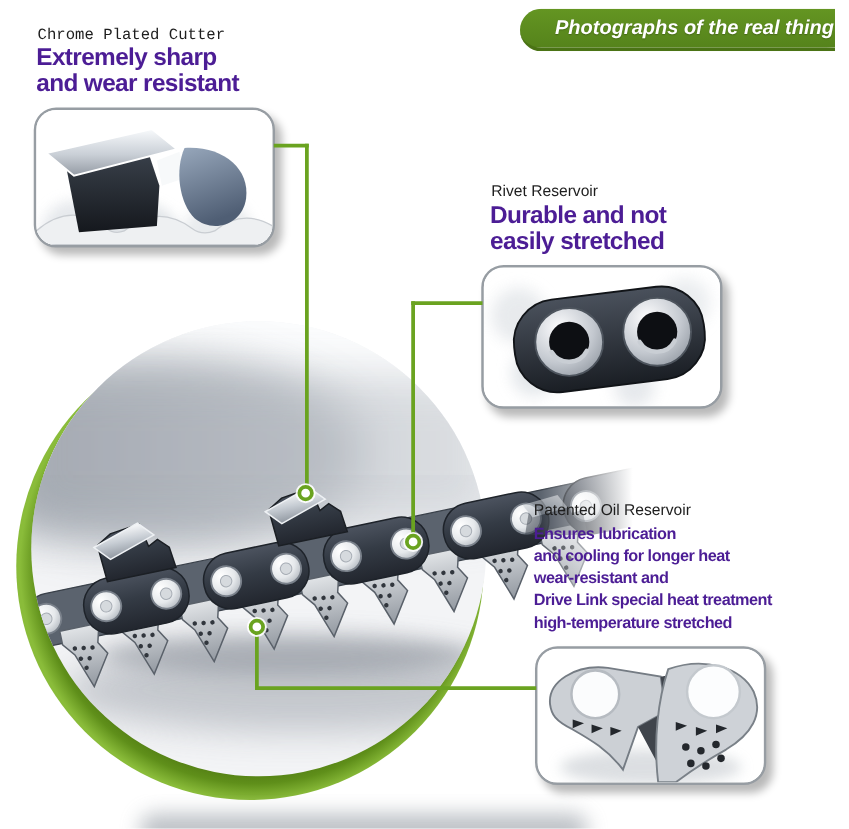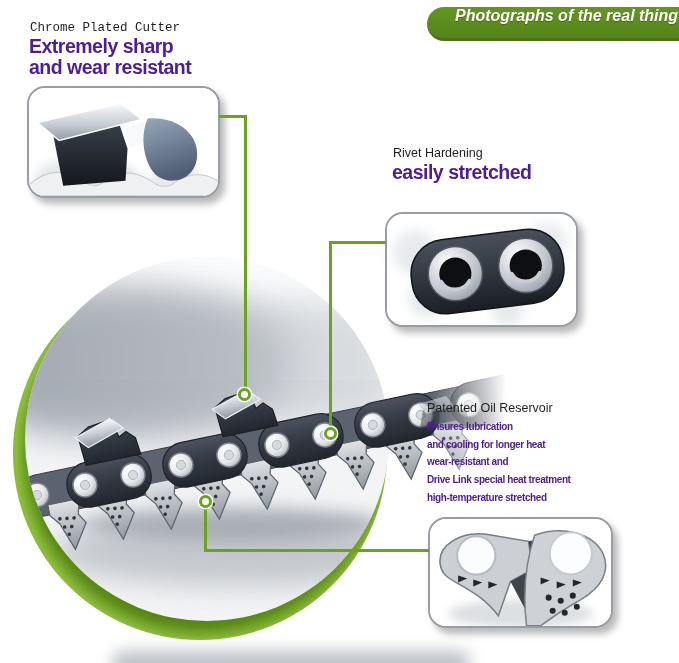--- a/index.html
+++ b/index.html
@@ -5,29 +5,29 @@
   html,body{margin:0;padding:0;background:#ffffff;}
   .canvas{
     position:relative;width:679px;height:663px;background:#ffffff;overflow:hidden;
     font-family:"Liberation Sans",sans-serif;
   }
   .abs{position:absolute;}
   
   .small-label{font-size:12.5px;line-height:14px;color:#1e1e1e;letter-spacing:0;}
   .heading{font-weight:700;color:#4c1d95;}
   .heading.lg{font-size:19.5px;line-height:21px;letter-spacing:-0.5px;}
-  .heading.md{font-size:10px;line-height:17.7px;letter-spacing:-0.4px;}
+  .heading.md{font-size:13px;line-height:17.7px;letter-spacing:-0.4px;}
   .heading div{white-space:nowrap;}
   
   .ribbon{
-    left:427px;top:7px;width:252px;height:34px;box-sizing:border-box;
+    left:416px;top:7px;width:252px;height:34px;box-sizing:border-box;
     background:linear-gradient(#649522,#55831b);
     border-bottom:3px solid #4a7315;
     border-radius:17px 0 0 17px;
-    display:flex;padding-left:28px;
+    display:flex;align-items:center;padding-left:28px;
     color:#ffffff;font-size:16px;font-weight:700;font-style:italic;
     text-shadow:0 1px 1px rgba(0,0,0,.25);white-space:nowrap;
   }
   
   .inset{
     box-sizing:border-box;background:#ffffff;
     border:2.5px solid #979da3;border-radius:18px;
     box-shadow:5px 6px 7px rgba(0,0,0,.28);
     overflow:hidden;z-index:4;
   }
@@ -300,22 +300,23 @@
   <div class="abs ribbon textlayer">
     <span>Photographs of the real thing</span>
   </div>
 
   <div class="abs textlayer small-label" style="left:30px;top:21px;font-family:Liberation Mono, monospace;">Chrome Plated Cutter</div>
   <div class="abs textlayer heading lg" style="left:29px;top:36px;">
     <div>Extremely sharp</div>
     <div>and wear resistant</div>
   </div>
 
-  <div class="abs textlayer small-label" style="left:393px;top:146px;">Rivet Hardening</div>
+  <div class="abs textlayer small-label" style="left:393px;top:146px;">Rivet Reservoir</div>
   <div class="abs textlayer heading lg" style="left:392px;top:162px;">
+    <div>Durable and not</div>
     <div>easily stretched</div>
   </div>
 
   <div class="abs textlayer small-label" style="left:427px;top:401px;">Patented Oil Reservoir</div>
   <div class="abs textlayer heading md" style="left:427px;top:418px;">
     <div>Ensures lubrication</div>
     <div>and cooling for longer heat</div>
     <div>wear-resistant and</div>
     <div>Drive Link special heat treatment</div>
     <div>high-temperature stretched</div>

